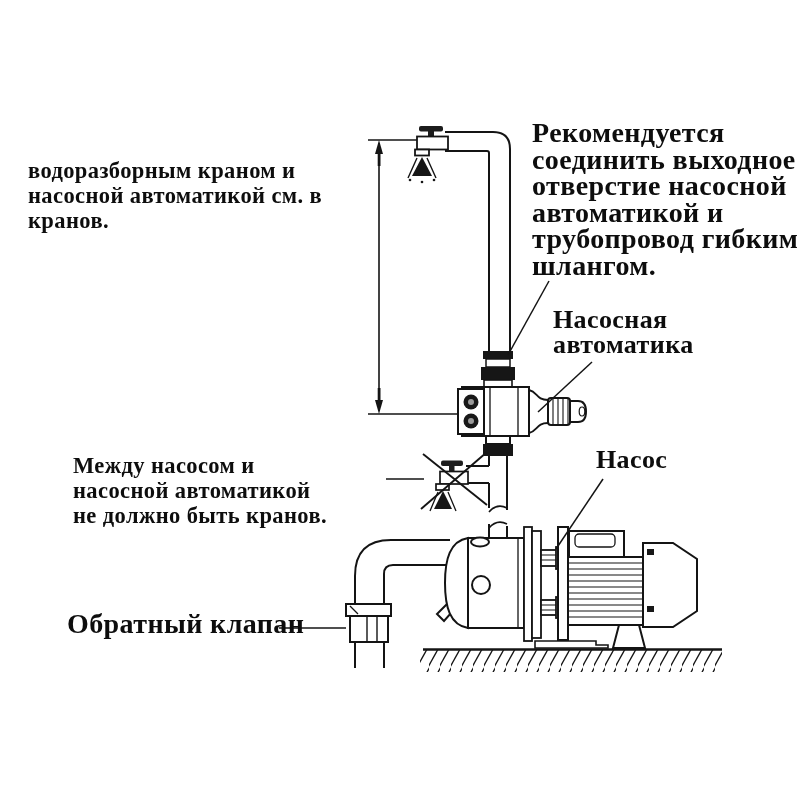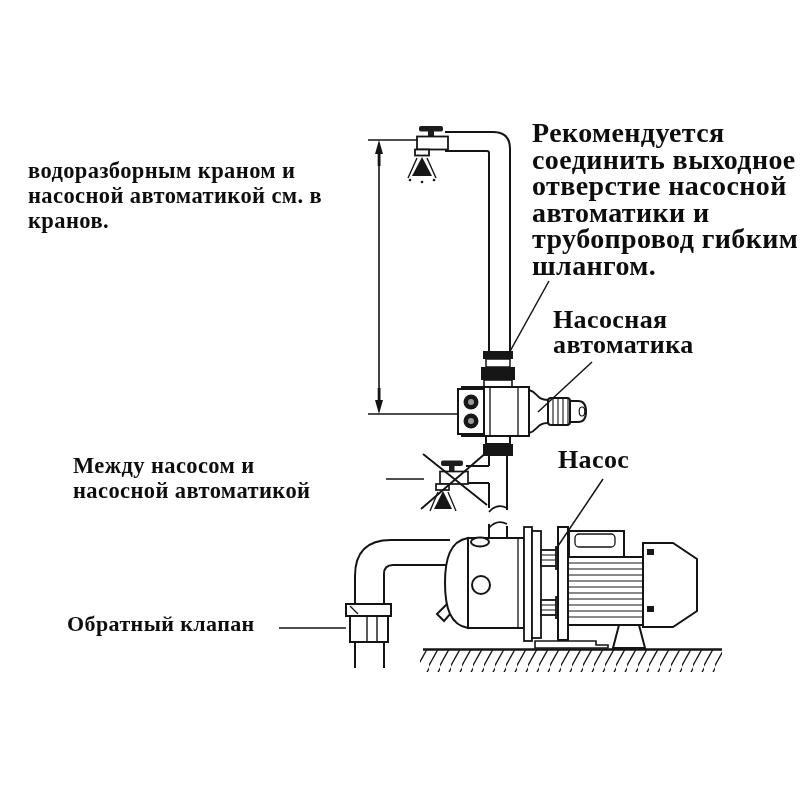--- a/index.html
+++ b/index.html
@@ -8,23 +8,23 @@
     background:#ffffff;overflow:hidden;
     font-family:"Liberation Serif","DejaVu Serif",serif;
     color:#0d0d0d;
   }
   svg{position:absolute;left:0;top:0;}
   .note{position:absolute;font-weight:bold;letter-spacing:.4px;}
   .note span{display:block;white-space:nowrap;}
   .n-maxdist{left:28px;top:158px;font-size:22.5px;line-height:25px;}
   .n-hose{left:532px;top:120px;font-size:28px;line-height:26.5px;}
   .l-automation{left:553px;top:307px;width:180px;text-align:left;font-size:26px;line-height:25px;}
-  .l-pump{left:558px;top:447px;font-size:26px;line-height:26px;}
+  .l-pump{left:596px;top:447px;font-size:26px;line-height:26px;}
   .n-notaps{left:73px;top:453px;font-size:22.5px;line-height:25px;}
-  .l-checkvalve{left:67px;top:612px;font-size:22px;line-height:24px;}
+  .l-checkvalve{left:67px;top:612px;font-size:28px;line-height:24px;}
 </style>
 </head>
 <body>
 
 <div class="screen">
 
   <svg width="800" height="800" viewBox="0 0 800 800">
     <defs>
       <pattern id="hatch" patternUnits="userSpaceOnUse" width="11" height="23">
         <path d="M-2,25 L13,-2" stroke="#141414" stroke-width="1.4" fill="none"></path>
@@ -169,36 +169,37 @@
   <div class="note n-maxdist">
     <span>водоразборным краном и</span>
     <span>насосной автоматикой см. в</span>
     <span>кранов.</span>
   </div>
 
   <div class="note n-hose">
     <span>Рекомендуется</span>
     <span>соединить выходное</span>
     <span>отверстие насосной</span>
-    <span>автоматики и</span>
+    <span>автоматикой и</span>
     <span>трубопровод гибким</span>
     <span>шлангом.</span>
   </div>
 
   <div class="note l-automation">
     <span>Насосная</span>
     <span>автоматика</span>
   </div>
 
   <div class="note l-pump">
     <span>Насос</span>
   </div>
 
   <div class="note n-notaps">
     <span>Между насосом и</span>
     <span>насосной автоматикой</span>
+    <span>не должно быть кранов.</span>
   </div>
 
   <div class="note l-checkvalve">
     <span>Обратный клапан</span>
   </div>
 
 </div>
 
 </body></html>

